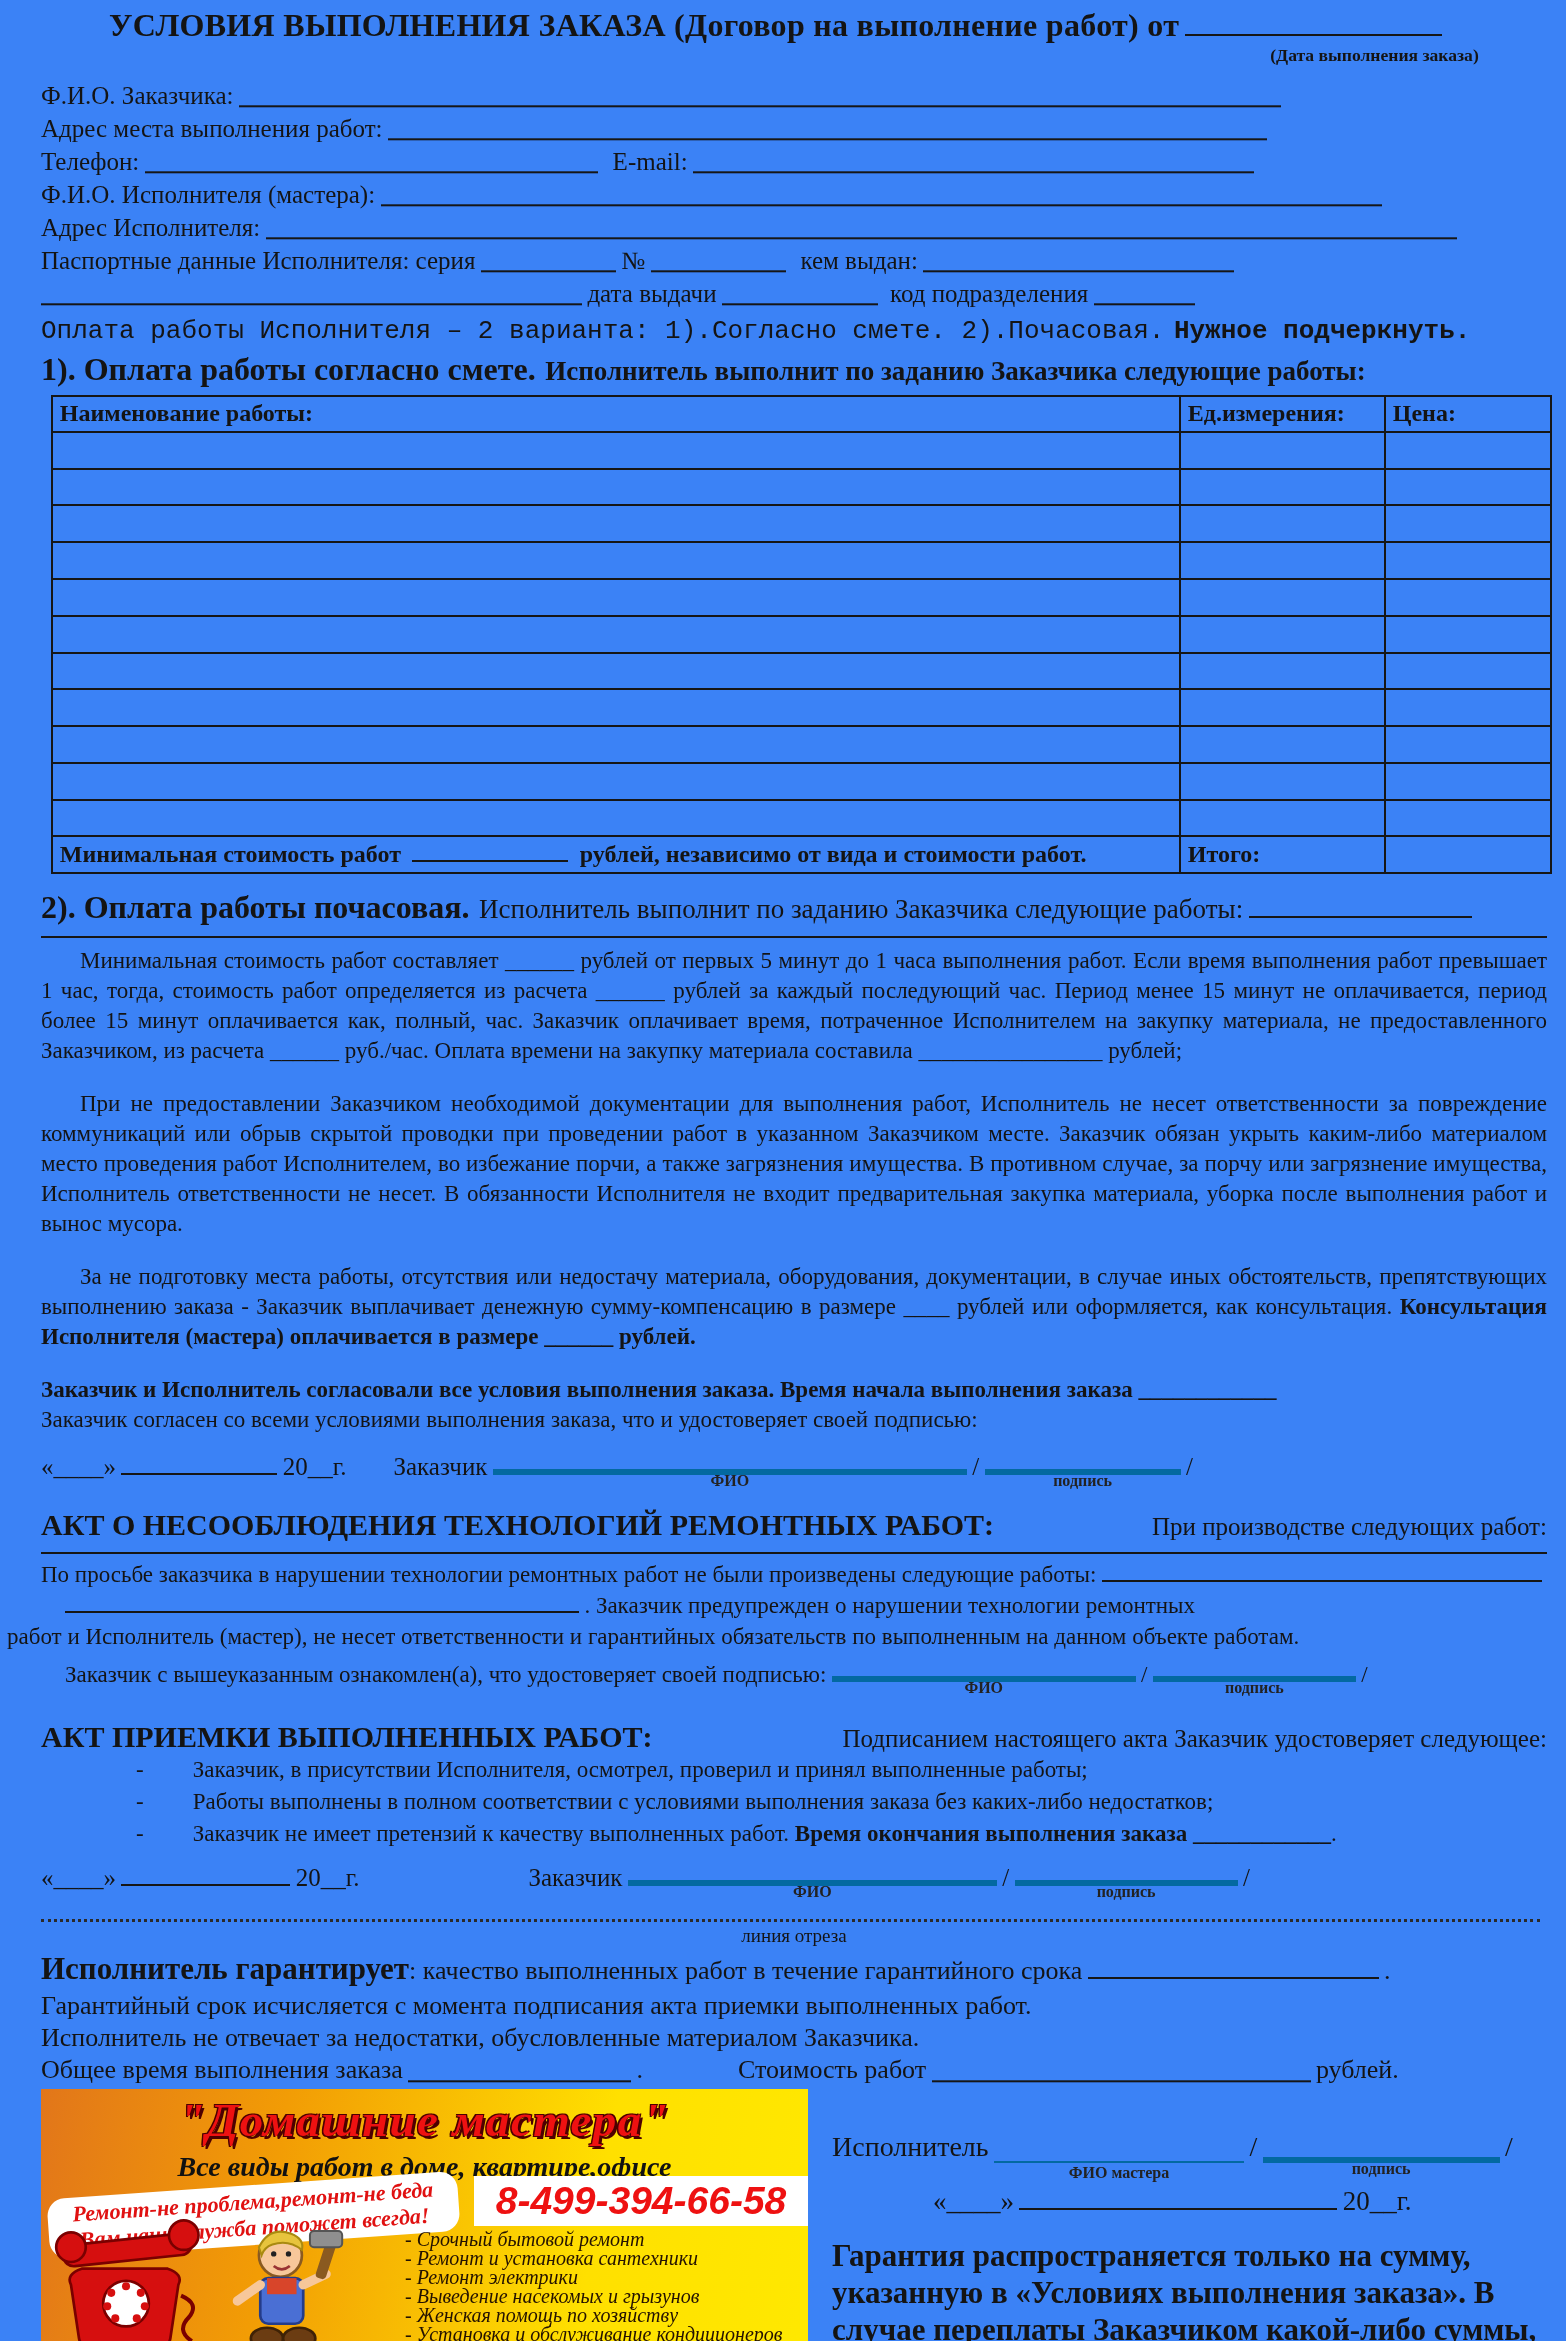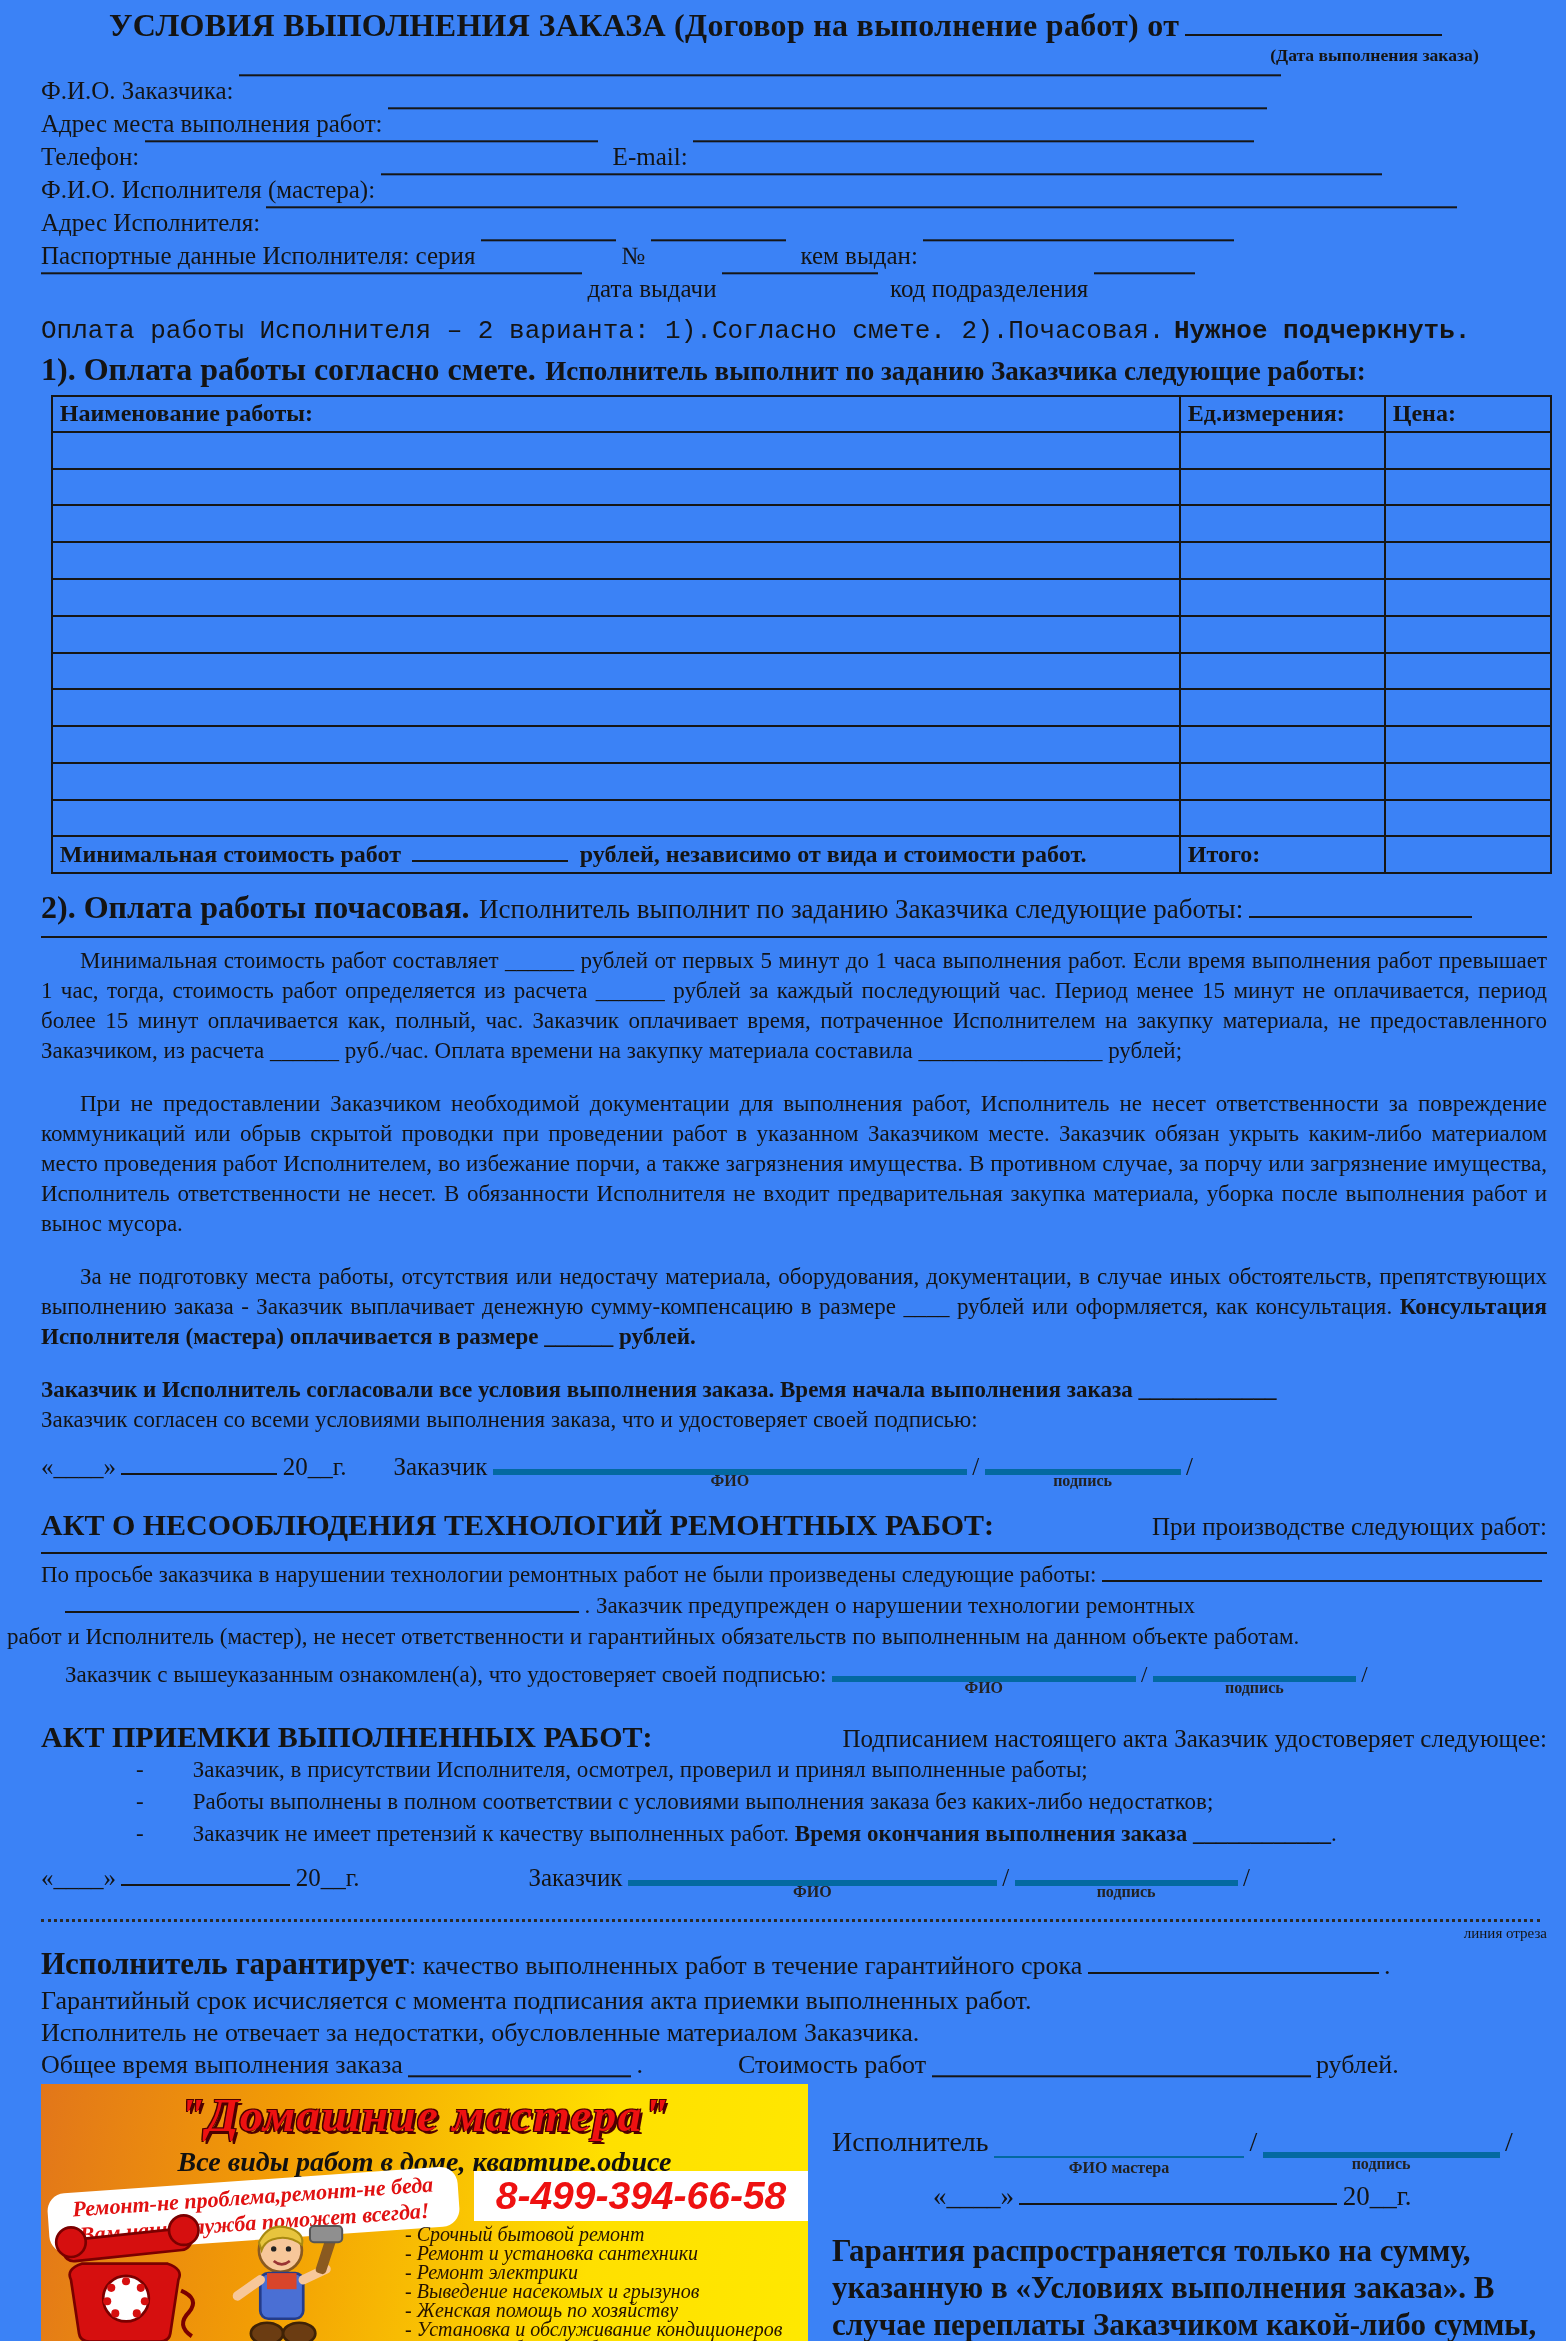--- a/index.html
+++ b/index.html
@@ -6,21 +6,21 @@
   .page{
     position:relative;width:1567px;height:2342px;box-sizing:border-box;
     background:#3b82f6;color:#141414;overflow:hidden;
     font-family:"Liberation Serif","DejaVu Serif",serif;
     padding:4px 20px 0 41px;
   }
   
   .bl{display:inline-block;border-bottom:2px solid #161616;height:0;vertical-align:baseline;margin:0 5.4px;}
   .rule{border-bottom:2px solid #161616;margin-top:9.5px;}
   b,.b{font-weight:bold;}
-  .frow{display:flex;align-items:flex-start;height:33px;font-size:25px;white-space:nowrap;}
+  .frow{display:flex;align-items:flex-end;height:33px;font-size:25px;white-space:nowrap;}
   .frow .bl{transform:translateY(-2.7px);}
   .sigline{display:inline-block;position:relative;border-bottom:6px solid #0369a1;height:23px;vertical-align:-5.4px;margin:0 5.4px;font-weight:bold;}
   .sigline .cap{position:absolute;top:26px;left:0;width:100%;text-align:center;font-size:16px;color:#222;}
   
   .title-row{display:flex;align-items:baseline;margin-left:68px;margin-top:2.7px;}
   .title{font-size:32px;font-weight:bold;letter-spacing:0.3px;}
   .date-cap{margin-left:auto;margin-right:27px;width:291px;text-align:center;font-size:17.6px;font-weight:bold;margin-top:1.4px;}
   
   .fields{margin-top:10.8px;}
   .payline{margin-top:4px;font-size:26px;height:34px;display:flex;align-items:flex-end;white-space:nowrap;font-family:Liberation Mono, monospace;}
@@ -37,21 +37,21 @@
   .sigrow{display:flex;align-items:baseline;font-size:25px;margin-top:10.8px;height:53px;white-space:nowrap;}
   .acthead{display:flex;align-items:baseline;white-space:nowrap;margin-top:9.5px;justify-content:space-between;}
   .acthead .big{font-size:30px;font-weight:bold;margin-right:10.8px;}
   .acthead .reg{font-size:25px;}
   .arow{display:flex;align-items:baseline;font-size:23px;line-height:31px;white-space:nowrap;}
   .outdent{margin-left:-34px;}
   .bullet{display:flex;align-items:baseline;font-size:23px;line-height:32px;margin-left:95px;}
   .bullet .bdash{margin-right:49px;}
   .cut{margin-top:9.5px;}
   .cut .dots{border-bottom:3.4px dotted #2a2a2a;margin-right:6.8px;}
-  .cut .lbl{ text-align:right;font-size:15px;margin-top:2.7px;}
+  .cut .lbl{ text-align:center;font-size:19px;margin-top:2.7px;}
   .g1{display:flex;align-items:baseline;white-space:nowrap;margin-top:4px;height:38px;}
   .glead{font-size:31px;font-weight:bold;}
   .greg{font-size:26px;}
   .gline{font-size:26px;height:32px;display:flex;align-items:flex-end;white-space:nowrap;}
   
   .bottom{display:flex;margin-top:4px;}
   .ad{position:relative;width:767px;height:338px;flex:0 0 auto;
       background:linear-gradient(100deg,#e2761a 0%,#f29c05 30%,#ffe000 70%,#ffe900 100%);
       border-bottom:4px solid #3a2a00;}
   .ad-title{position:absolute;top:4px;left:0;width:100%;text-align:center;

